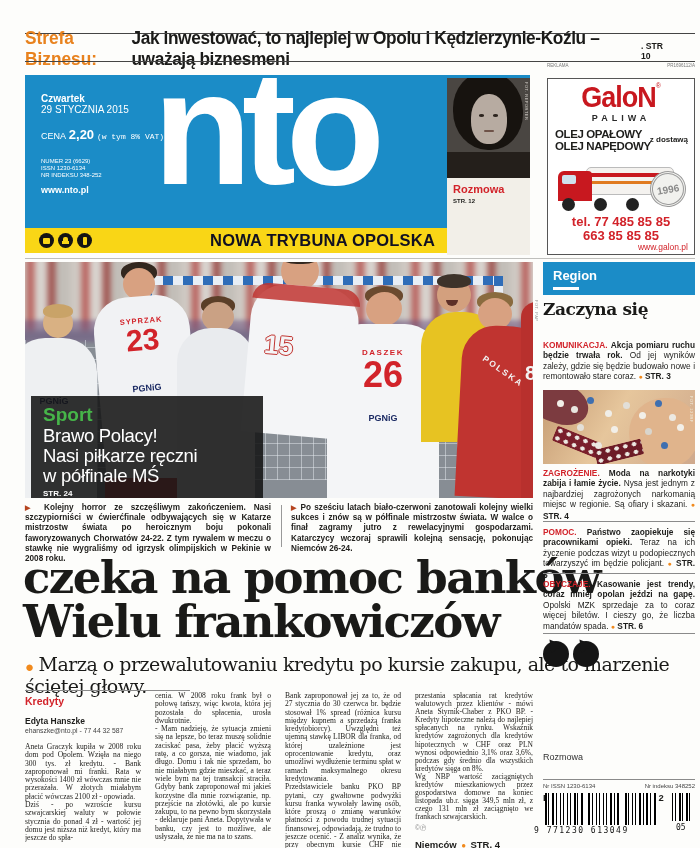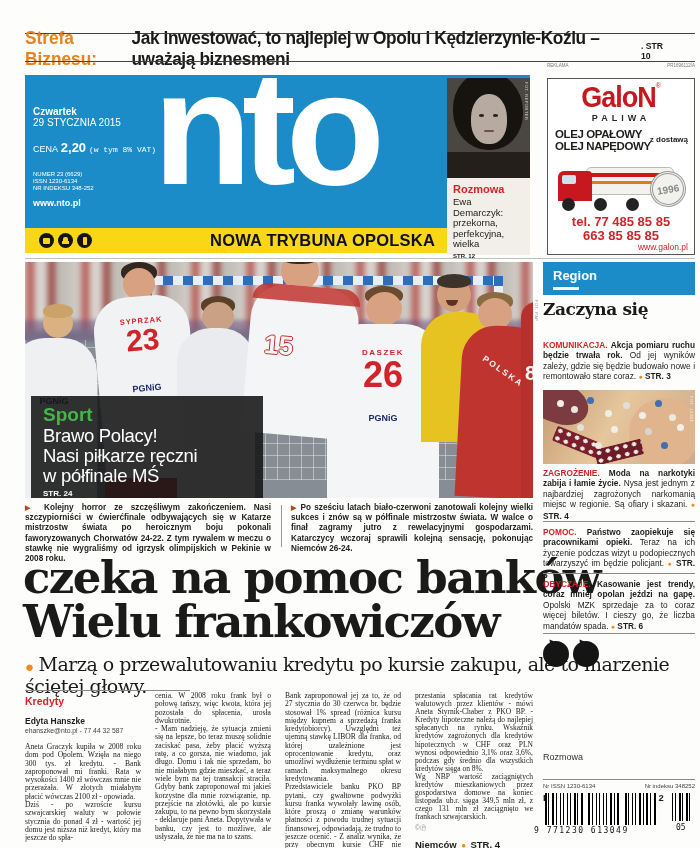--- a/index.html
+++ b/index.html
@@ -40,21 +40,21 @@
     <span class="bold" style="font-size:18px;color:#1a1a18;margin-left:6px;letter-spacing:-.4px;">Jak inwestować, to najlepiej w Opolu i Kędzierzynie-Koźlu – uważają biznesmeni</span>
     <span class="bold" style="font-size:9px;color:#1a1a18;margin-left:5px;margin-top:5px;">. STR 10</span>
   </div>
   <div class="abs rule" style="left:25px;top:61px;width:670px;"></div>
   <div class="abs" style="left:547px;top:63px;width:148px;display:flex;justify-content:space-between;font-size:4.5px;color:#777;">
     <span>REKLAMA</span>
     <span>PR1696112/A</span>
   </div>
 
   <div class="abs" style="left:25px;top:75px;width:505px;height:153px;background:#1b8cc7;">
-    <div class="abs" style="left:8px;top:18px;color:#fff;line-height:11px;font-size:10px;margin-top:13px;">
+    <div class="abs" style="left:16px;top:18px;color:#fff;line-height:11px;font-size:10px;">
       <div class="bold">Czwartek</div>
       <div>29 STYCZNIA 2015</div>
       <div style="margin-top:14px;">
         <span style="font-size:9px;">CENA</span>
         <span class="bold" style="font-size:13px;">2,20</span>
         <span style="font-size:8px;font-family:Liberation Mono, monospace;">(w tym 8% VAT)</span>
       </div>
       <div style="margin-top:16px;font-size:6px;line-height:7px;">
         <div>NUMER 23 (6629)</div>
         <div>ISSN 1230-6134</div>
@@ -85,21 +85,20 @@
     <div class="abs" style="left:6px;top:-6px;width:70px;height:78px;background:#17130f;border-radius:46% 50% 46% 50%;"></div>
     <div class="abs" style="left:24px;top:16px;width:36px;height:50px;background:#b7aba1;border-radius:48% 48% 44% 44%;"></div>
     <div class="abs" style="left:32px;top:36px;width:5px;height:2.5px;background:#2c241e;border-radius:50%;"></div>
     <div class="abs" style="left:46px;top:36px;width:5px;height:2.5px;background:#2c241e;border-radius:50%;"></div>
     <div class="abs" style="left:37px;top:52px;width:10px;height:2px;background:#6e5248;border-radius:2px;"></div>
     <div class="abs" style="left:0;top:74px;width:83px;height:26px;background:#241f1b;"></div>
     <div class="abs vcred" style="right:1px;top:4px;color:#cfcac4;">FOT. REPORTER</div>
   </div>
   <div class="abs" style="left:447px;top:178px;width:83px;height:77px;background:#f2efe8;padding:5px 6px;box-sizing:border-box;">
     <div class="bold red" style="font-size:11px;">Rozmowa</div>
-    <div style="font-size:9.5px;line-height:10.5px;color:#23221f;margin-top:2px;">Ewa Demarczyk: przekorna, perfekcyjna, wielka</div>
     <div class="bold" style="font-size:6px;margin-top:3px;">STR. 12</div>
   </div>
 
   <div class="abs" style="left:547px;top:78px;width:148px;height:177px;border:1px solid #555;background:#fff;box-sizing:border-box;">
     <div style="text-align:center;margin-top:3px;">
       <span style="font-weight:900;font-size:27px;color:#c8181f;letter-spacing:-1px;display:inline-block;transform:scaleY(1.12);">GaloN</span><span style="font-size:7px;color:#c8181f;vertical-align:top;">®</span>
     </div>
     <div class="bold" style="text-align:center;font-size:9px;letter-spacing:4px;color:#2a2a2a;">PALIWA</div>
     <div style="margin:5px 0 0 7px;position:relative;">
       <div class="bold" style="font-size:11.5px;letter-spacing:-.4px;">OLEJ OPAŁOWY</div>

